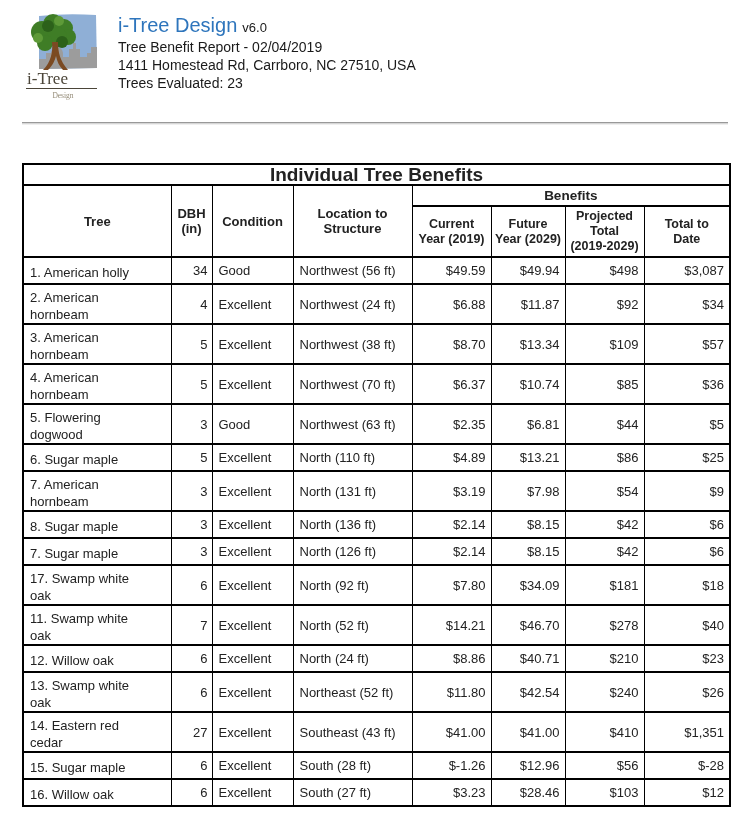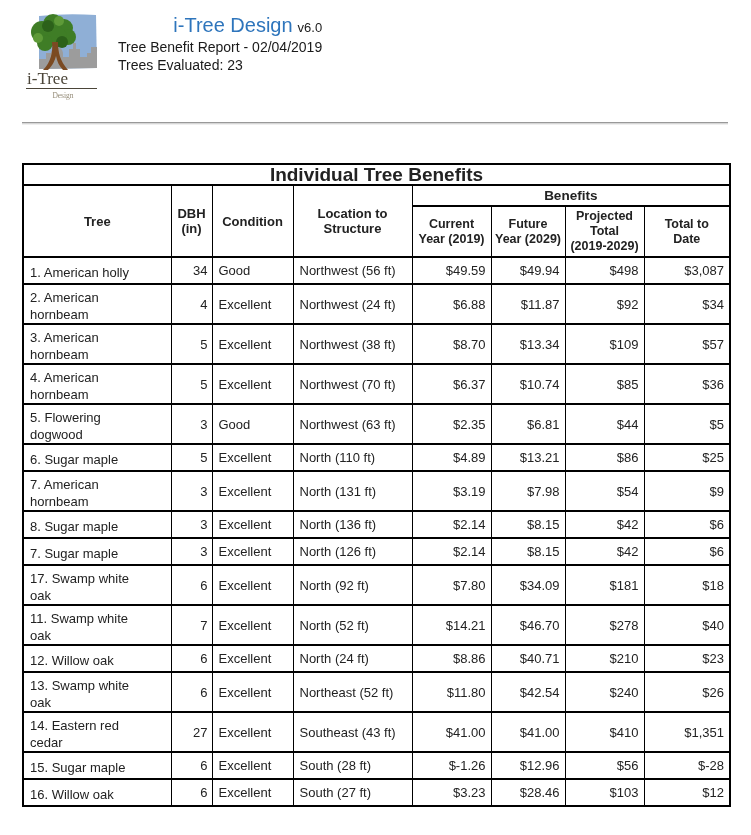--- a/index.html
+++ b/index.html
@@ -10,21 +10,21 @@
     overflow: hidden;
     position: relative;
     font-family: "Liberation Sans", "DejaVu Sans", sans-serif;
     color: #222222;
   }
 
   
   .report-header { position: absolute; left: 26px; top: 12px; display: flex; }
   .logo-box { width: 74px; height: 92px; flex: 0 0 auto; }
   .header-text { margin-left: 18px; padding-top: 2px; }
-  .title-line { display: flex; align-items: baseline; gap: 5px; justify-content: flex-end; }
+  .title-line { display: flex; align-items: baseline; gap: 5px; }
   .app-title { font-size: 20px; color: #2E75BC; }
   .app-version { font-size: 13px; color: #1a1a1a; }
   .header-line { font-size: 14px; line-height: 16px; color: #1a1a1a; margin-top: 2px; }
   .header-line:first-of-type { margin-top: 4px; }
 
   .header-divider {
     position: absolute; left: 22px; top: 114px; width: 706px;
     border: none; height: 3px;
     background: #d6d6d6;
     border-top: 1px solid #999999;
@@ -95,20 +95,21 @@
       <line x1="0" y1="76.5" x2="71" y2="76.5" stroke="#4B4539" stroke-width="1.2"></line>
       <text x="37" y="86" font-family="Liberation Serif, serif" font-size="7.5" fill="#938A76" text-anchor="middle">Design</text>
     </svg>
   </div>
   <div class="header-text">
     <div class="title-line">
       <span class="app-title">i-Tree Design</span>
       <span class="app-version">v6.0</span>
     </div>
     <div class="header-line">Tree Benefit Report - 02/04/2019</div>
+    <div class="header-line">1411 Homestead Rd, Carrboro, NC 27510, USA</div>
     <div class="header-line">Trees Evaluated: 23</div>
   </div>
 </header>
 
 <hr class="header-divider">
 
 <table class="benefits">
   <colgroup>
     <col style="width:148px">
       <col style="width:41px">

